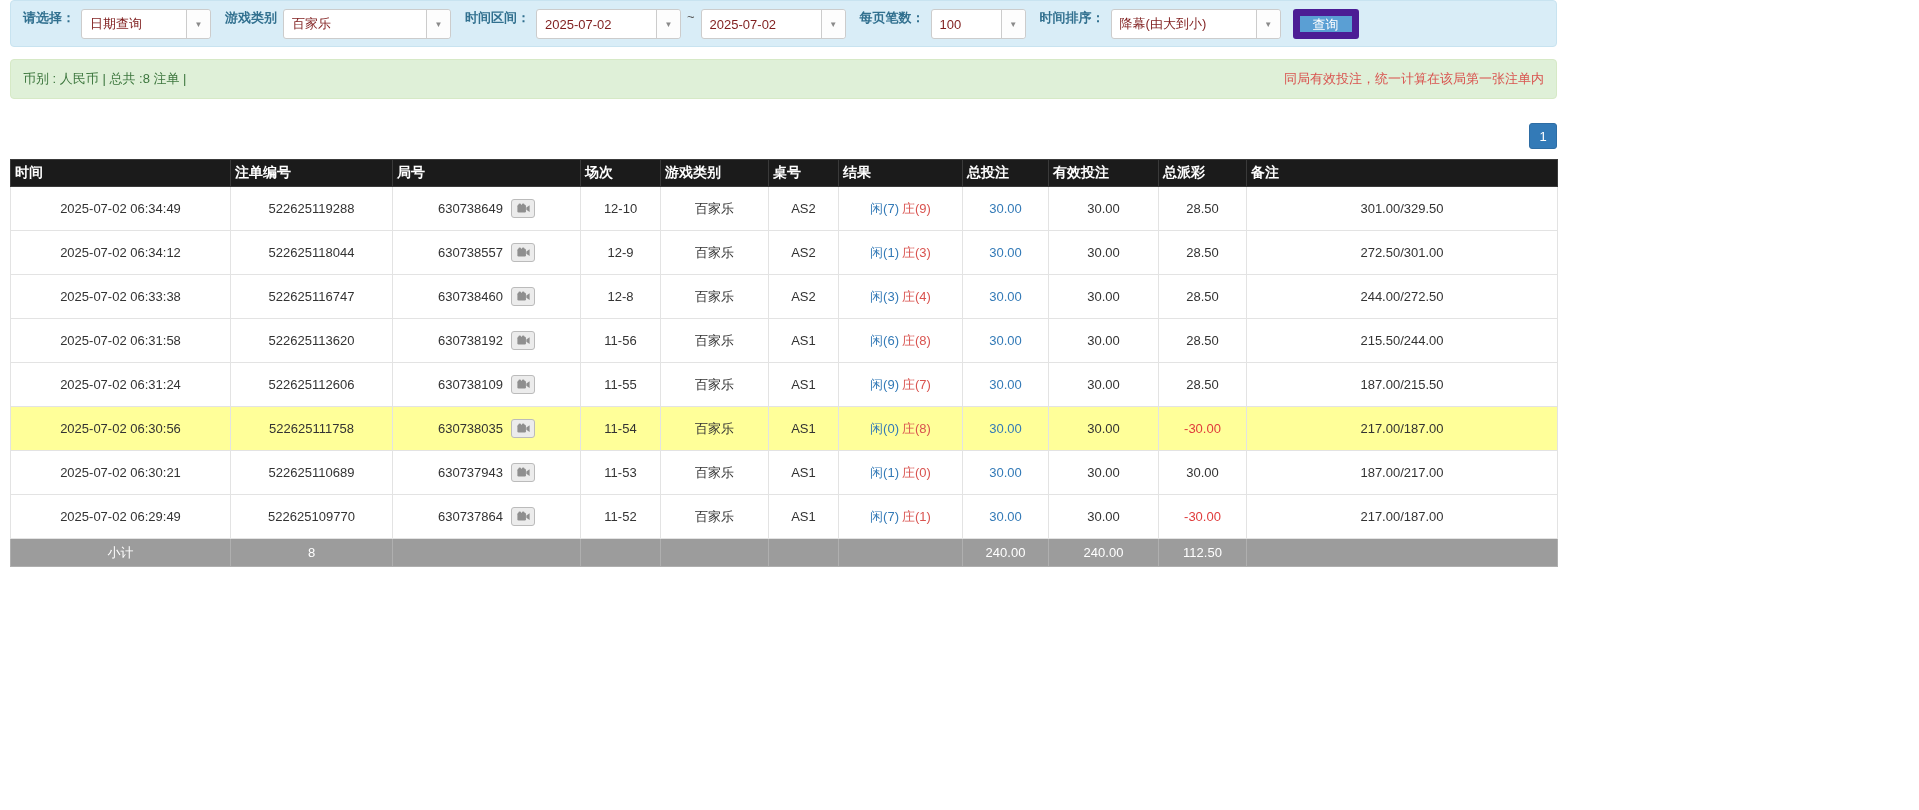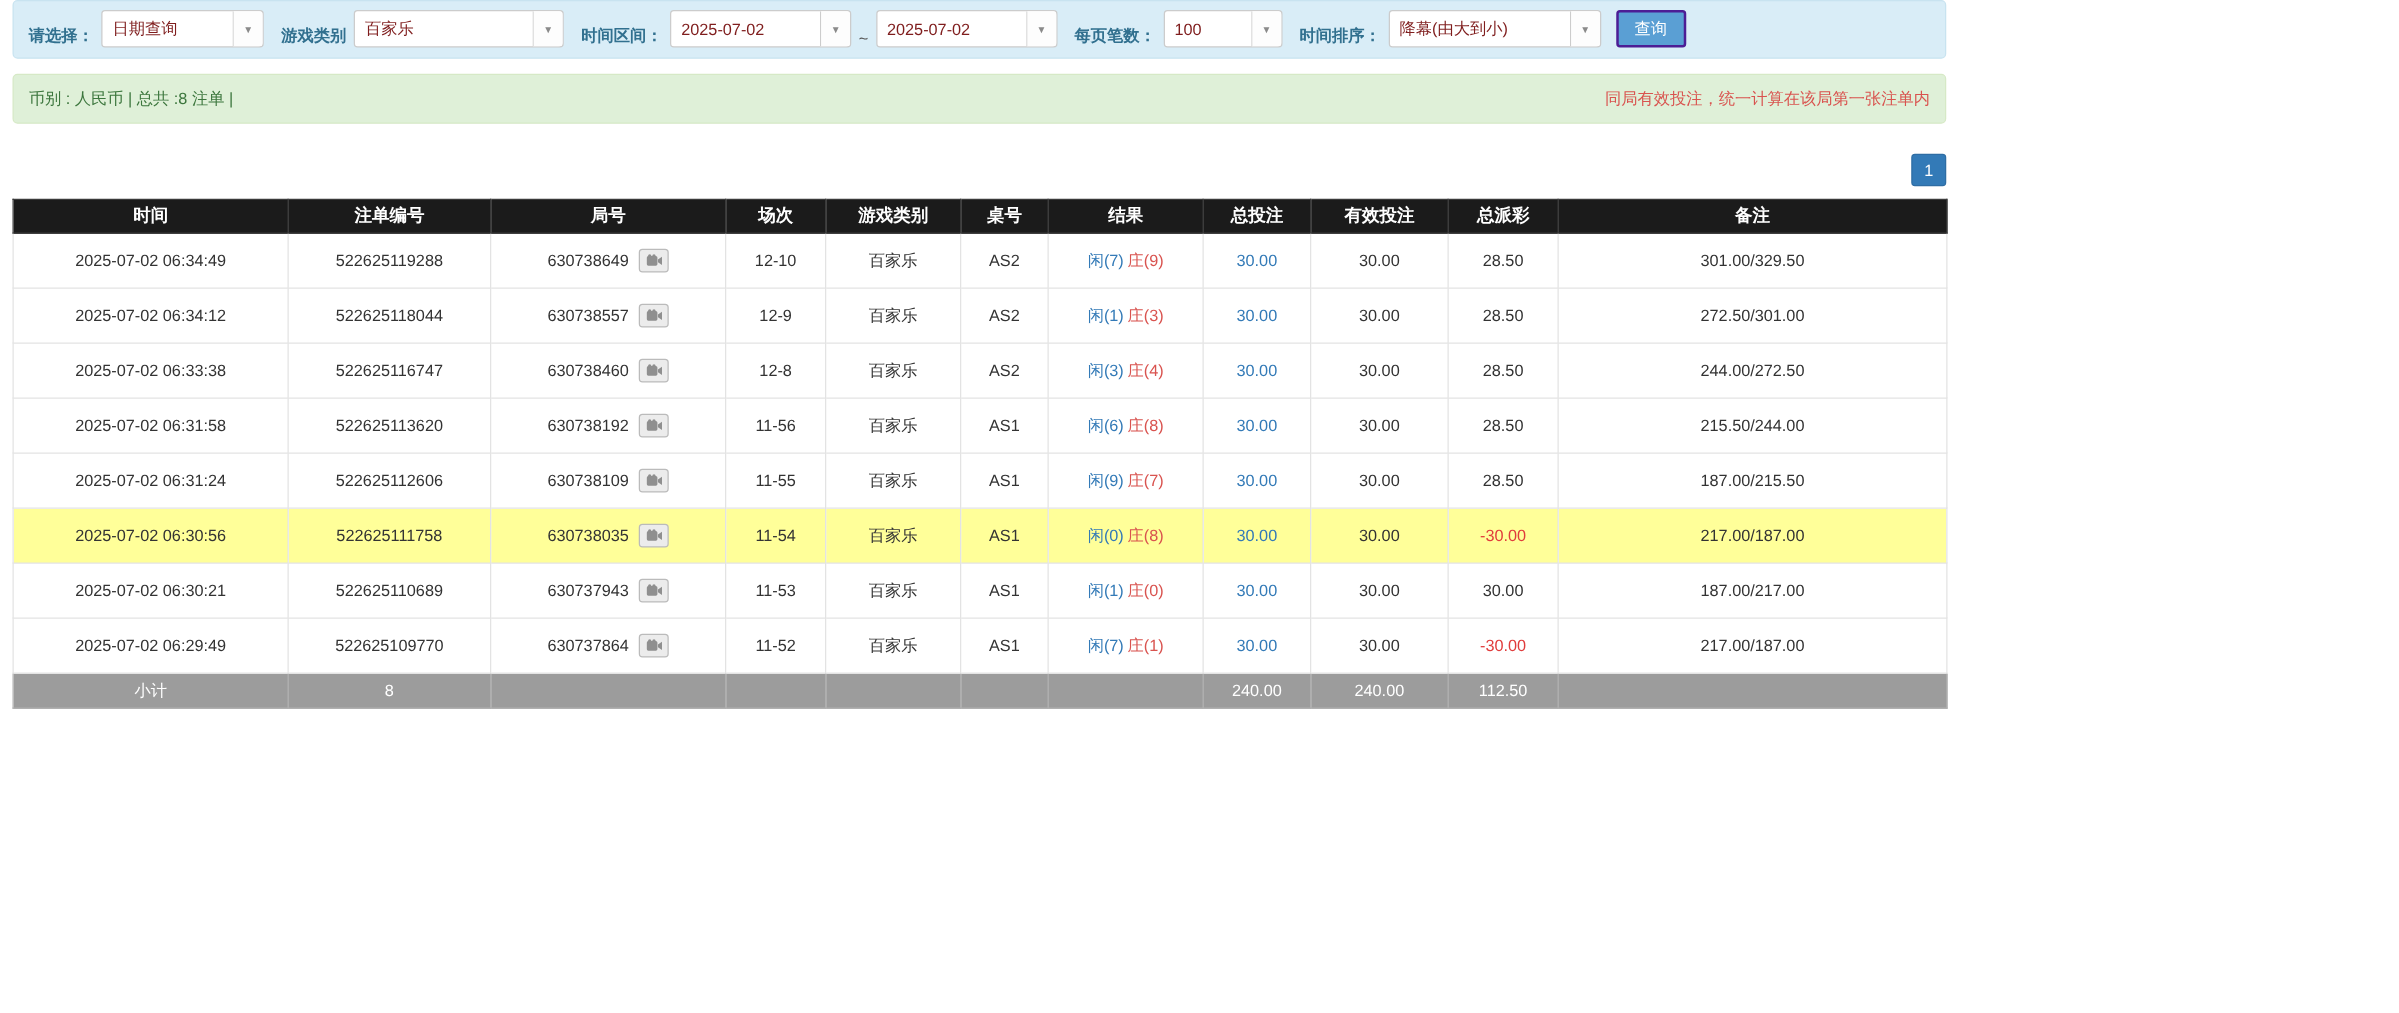--- a/index.html
+++ b/index.html
@@ -22,21 +22,21 @@
     margin: 0;
   }
 
   
   .filter-bar {
     background: var(--filter-bg, #d9edf7);
     border: 1px solid #c8e3f0;
     border-radius: 4px;
     padding: 8px 10px;
     display: flex;
-    align-items: flex-end;
+    align-items: flex-start;
     height: 47px;
   }
   .filter-label {
     font-size: 13px;
     font-weight: bold;
     color: var(--filter-label-color, #31708f);
     margin: 0 6px 0 14px;
     white-space: nowrap;
   }
   .filter-label.first { margin-left: 2px; }
@@ -69,21 +69,21 @@
     color: #8a8a8a;
     font-size: 8px;
     background: #fdfdfd;
     border-radius: 0 3px 3px 0;
   }
   .search-btn {
     margin-left: 12px;
     height: 30px;
     padding: 0 13px;
     background: var(--button-blue, #5a9fd4);
-    border: 2px solid #4c1d95;
+    border: 7px solid #4c1d95;
     border-radius: 3px;
     color: #fff;
     font-size: 13px;
     font-family: inherit;
     cursor: pointer;
   }
 
   
   .summary-bar {
     margin-top: 12px;
@@ -127,21 +127,21 @@
     table-layout: fixed;
   }
   .records-table thead th {
     background: var(--header-bg, #1b1b1b);
     color: #fff;
     font-size: 14px;
     font-weight: bold;
     height: 27px;
     padding: 4px 4px;
     border: 1px solid #3a3a3a;
-    text-align: center;
+    text-align: left;
   }
   .records-table tbody td {
     background: #fff;
     text-align: center;
     font-size: 13px;
     color: #333;
     height: 44px;
     padding: 2px 4px;
     border: 1px solid #e3e3e3;
     overflow: hidden;

